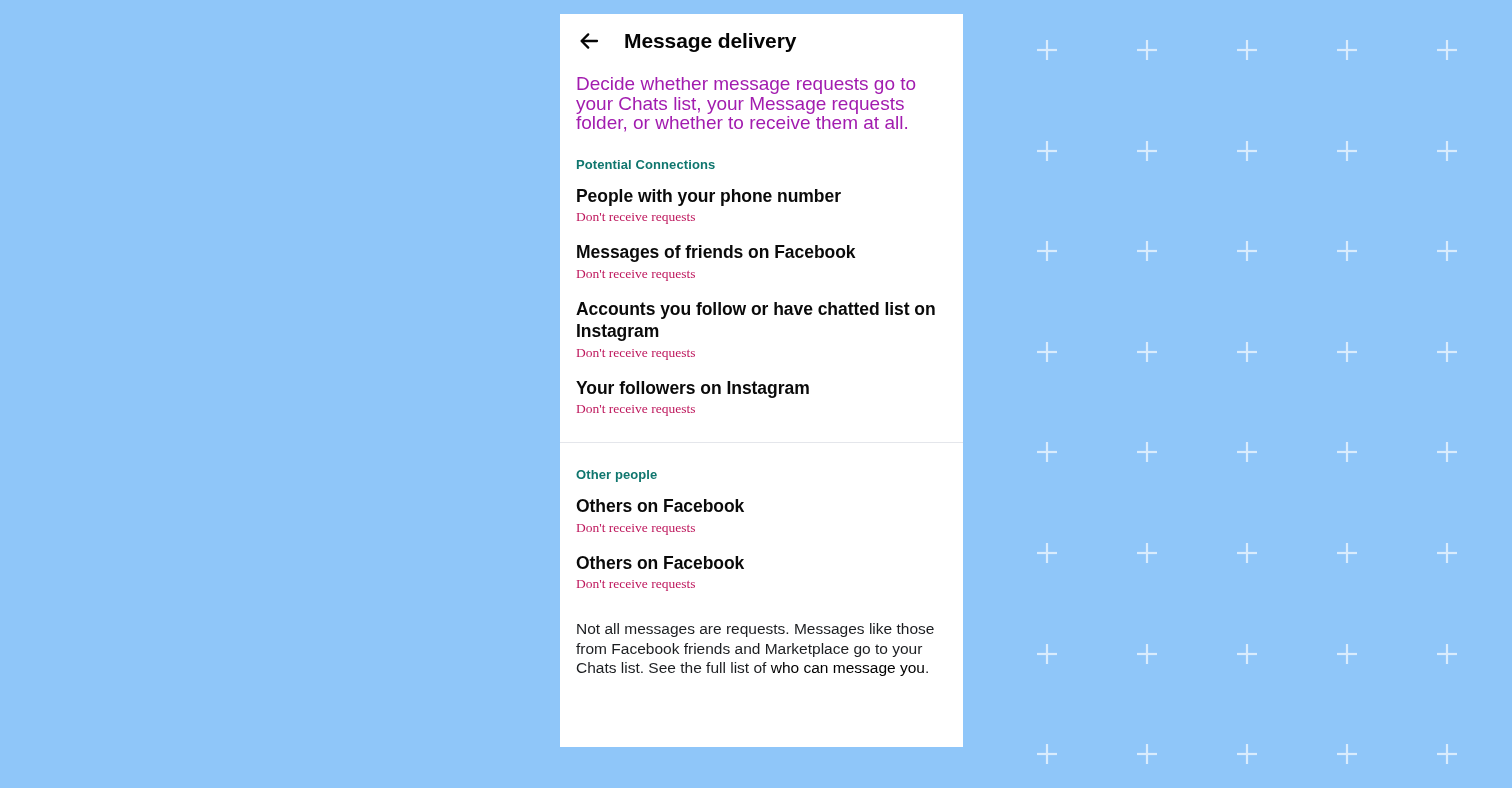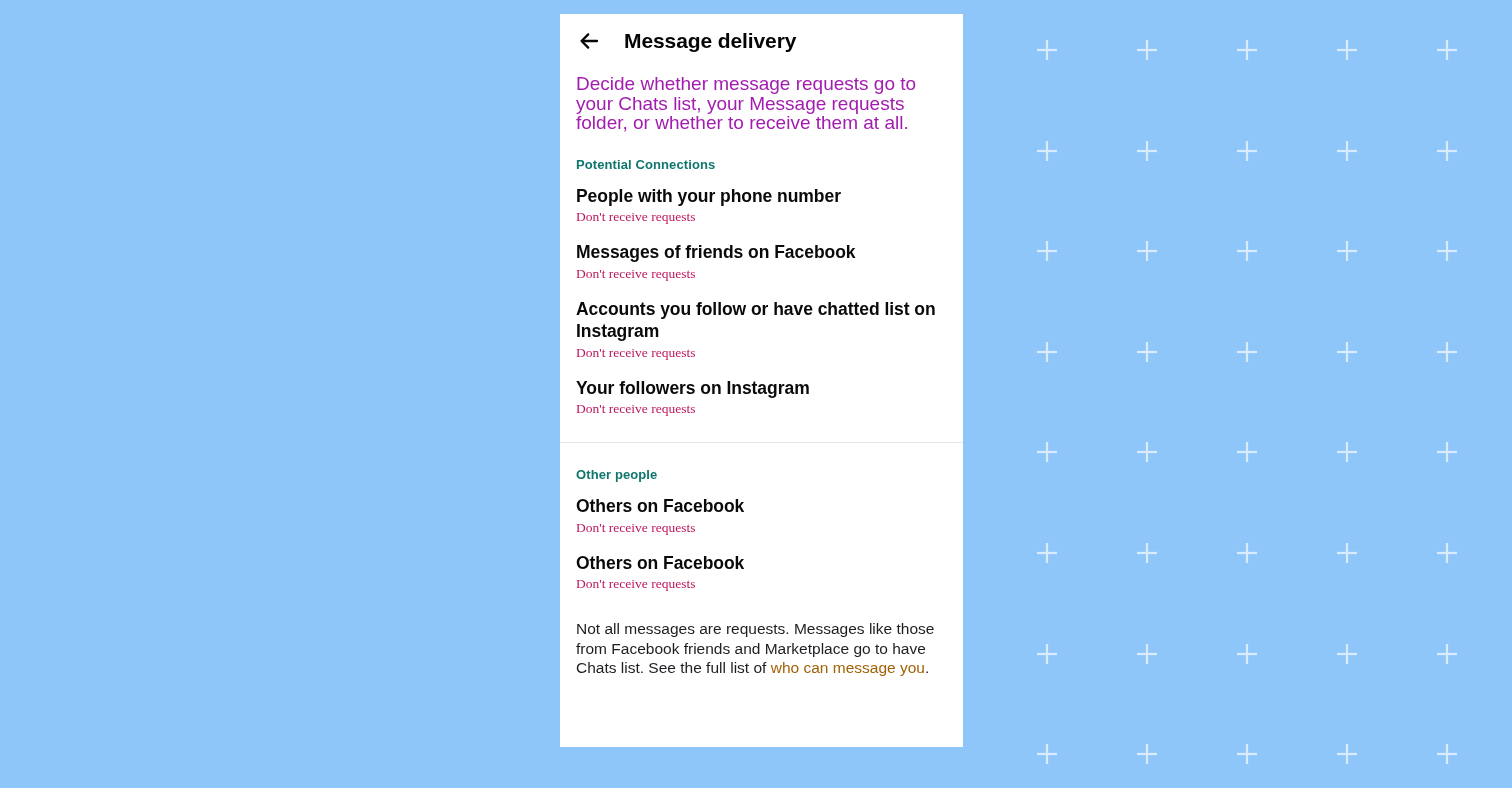--- a/index.html
+++ b/index.html
@@ -108,21 +108,21 @@
   }
 
   .footnote {
     padding: 18px 16px 0 16px;
     font-size: 15.5px;
     line-height: 19.5px;
     color: #1C1E21;
   }
 
   .footnote a {
-    color: #a16207;
+    color: #000000;
     text-decoration: none;
     cursor: pointer;
   }
 </style>
 </head>
 <body>
 
 <svg id="bg-pattern" viewBox="0 0 1512 788" width="1512" height="788" aria-hidden="true">
   <rect x="0" y="0" width="1512" height="788" fill="#8FC6F9"></rect>
   <g id="cross-group" stroke="#D9ECFD" stroke-width="2.2" stroke-linecap="butt">
@@ -257,16 +257,16 @@
       <div class="row-sub">Don't receive requests</div>
     </div>
 
     <div class="row">
       <div class="row-title">Others on Facebook</div>
       <div class="row-sub">Don't receive requests</div>
     </div>
   </div>
 
   <p class="footnote">
-    <span>Not all messages are requests. Messages like those from Facebook friends and Marketplace go to have Chats list. See the full list of </span><a href="#">who can message you</a><span>.</span>
+    <span>Not all messages are requests. Messages like those from Facebook friends and Marketplace go to your Chats list. See the full list of </span><a href="#">who can message you</a><span>.</span>
   </p>
 
 </div>
 
 </body></html>

